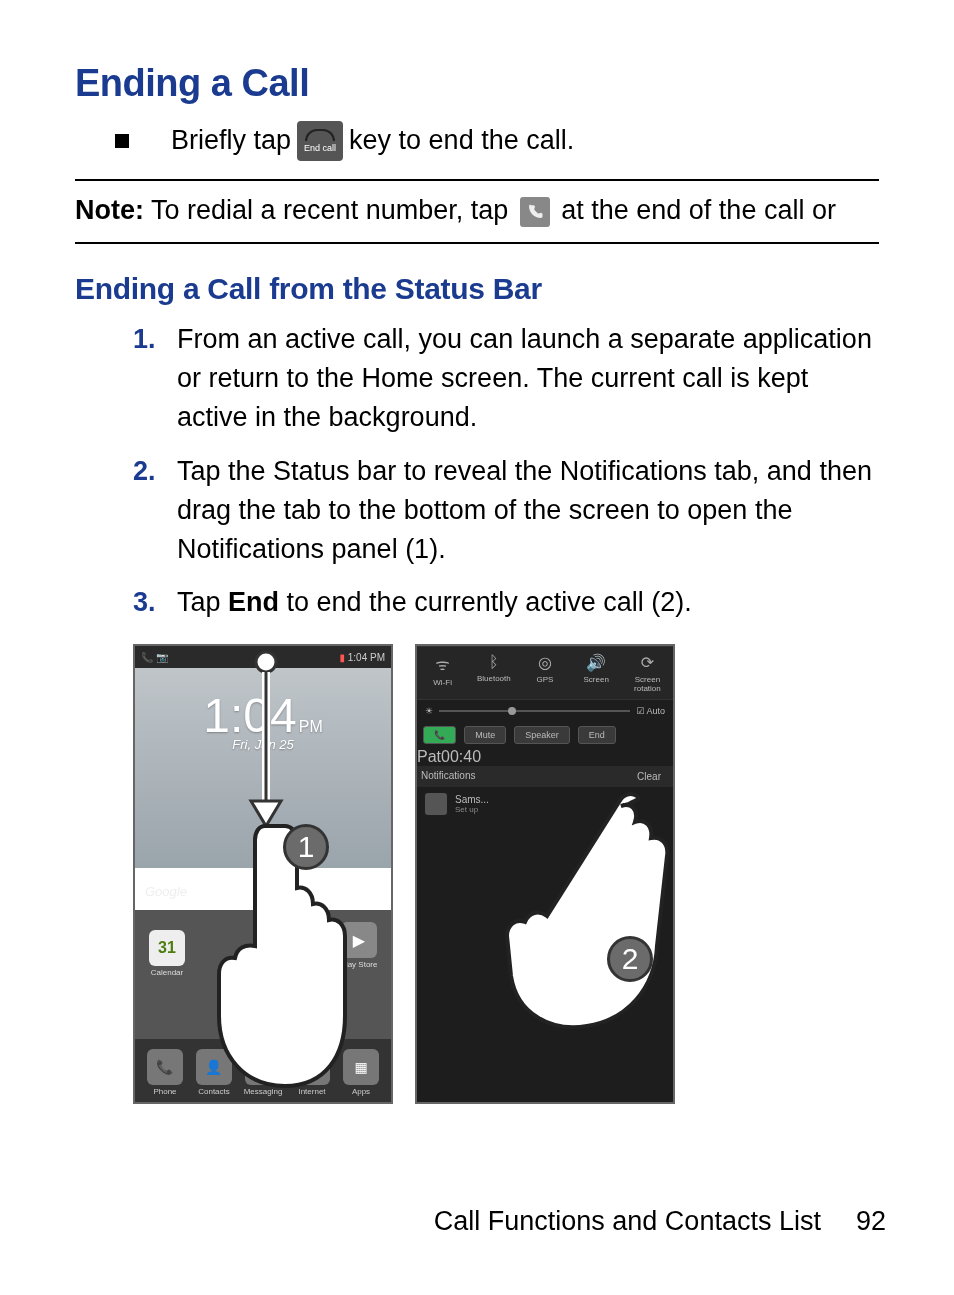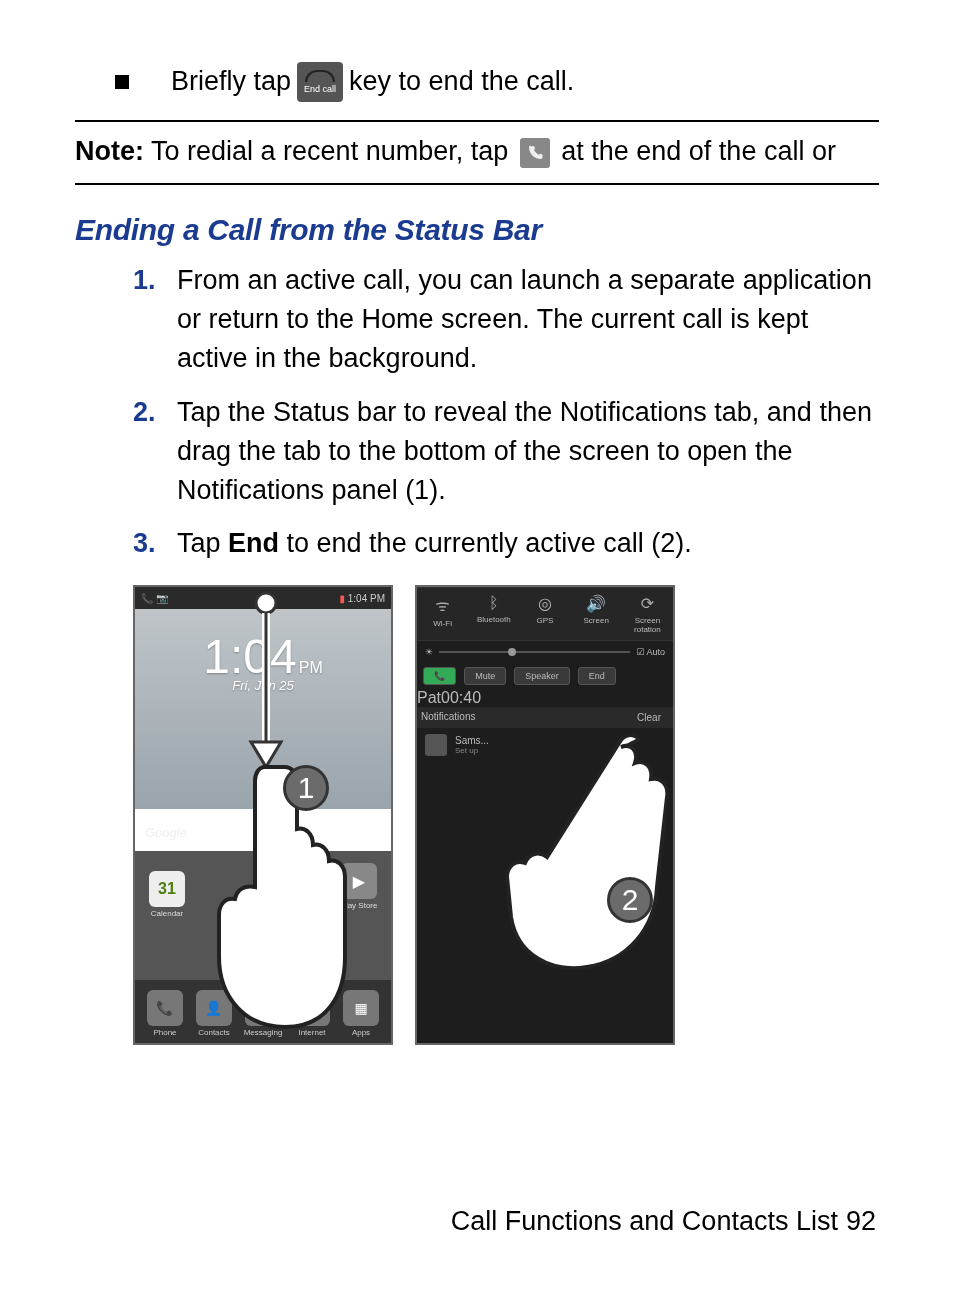--- a/index.html
+++ b/index.html
@@ -86,21 +86,20 @@
     border-radius: 3px;
     margin: 0 4px;
     vertical-align: middle;
     align-items: center; justify-content: center;
   }
   .redial-icon svg { width: 18px; height: 18px; }
   .bold { font-weight: 700; }
   h2.sub-title {
     font-size: 30px;
     font-weight: 700;
-    font-style: italic;
     color: #1a3b8f;
     margin: 28px 0 14px 0;
     letter-spacing: -0.3px;
   }
   ol.steps {
     list-style: none;
     padding: 0 0 0 58px;
     margin: 0;
     font-size: 27px;
     line-height: 1.45;
@@ -231,31 +230,32 @@
   .s2-brightness .bar::after{content:"";position:absolute;left:36%;top:-3px;width:8px;height:8px;border-radius:50%;background:#999;}
   .s2-callrow { display:flex; gap:8px; padding:4px 6px;}
   .s2-callrow .btn { flex:0 0 auto; padding:3px 10px; background:#3a3a3a; border:1px solid #555; font-size:9px; border-radius:3px;}padding:3px;}
   .s2-pat { display:flex; justify-content:space-between; padding:2px 8px; font-size:9px;}
   .s2-notifhead { display:flex; justify-content:space-between; padding:4px 4px; background:#2a2a2a; font-size:10px;}
   .s2-notifitem { display:flex; align-items:center; padding:6px 8px; font-size:10px; gap:8px;}
   .s2-notifitem .thumb{width:22px;height:22px;background:#555;border-radius:3px;}
   .footer {
     position: absolute;
     bottom: 58px;
-    right: 78px;
+    right: 68px;
     font-size: 27px;
     display: flex;
     align-items: baseline;
-    gap: 8px;
+    gap: 35px;
   }
 </style>
 </head>
 <body>
 
 <div class="page">
+  <h1 class="section-title">Ending a Call</h1>
 
   <div class="bullet-row">
     <span class="bullet-square"></span>
     <span>Briefly tap</span>
     <span class="end-call-icon">
       <span class="handset"></span>
       <span class="lbl">End call</span>
     </span>
     <span> key to end the call.</span>
   </div>

